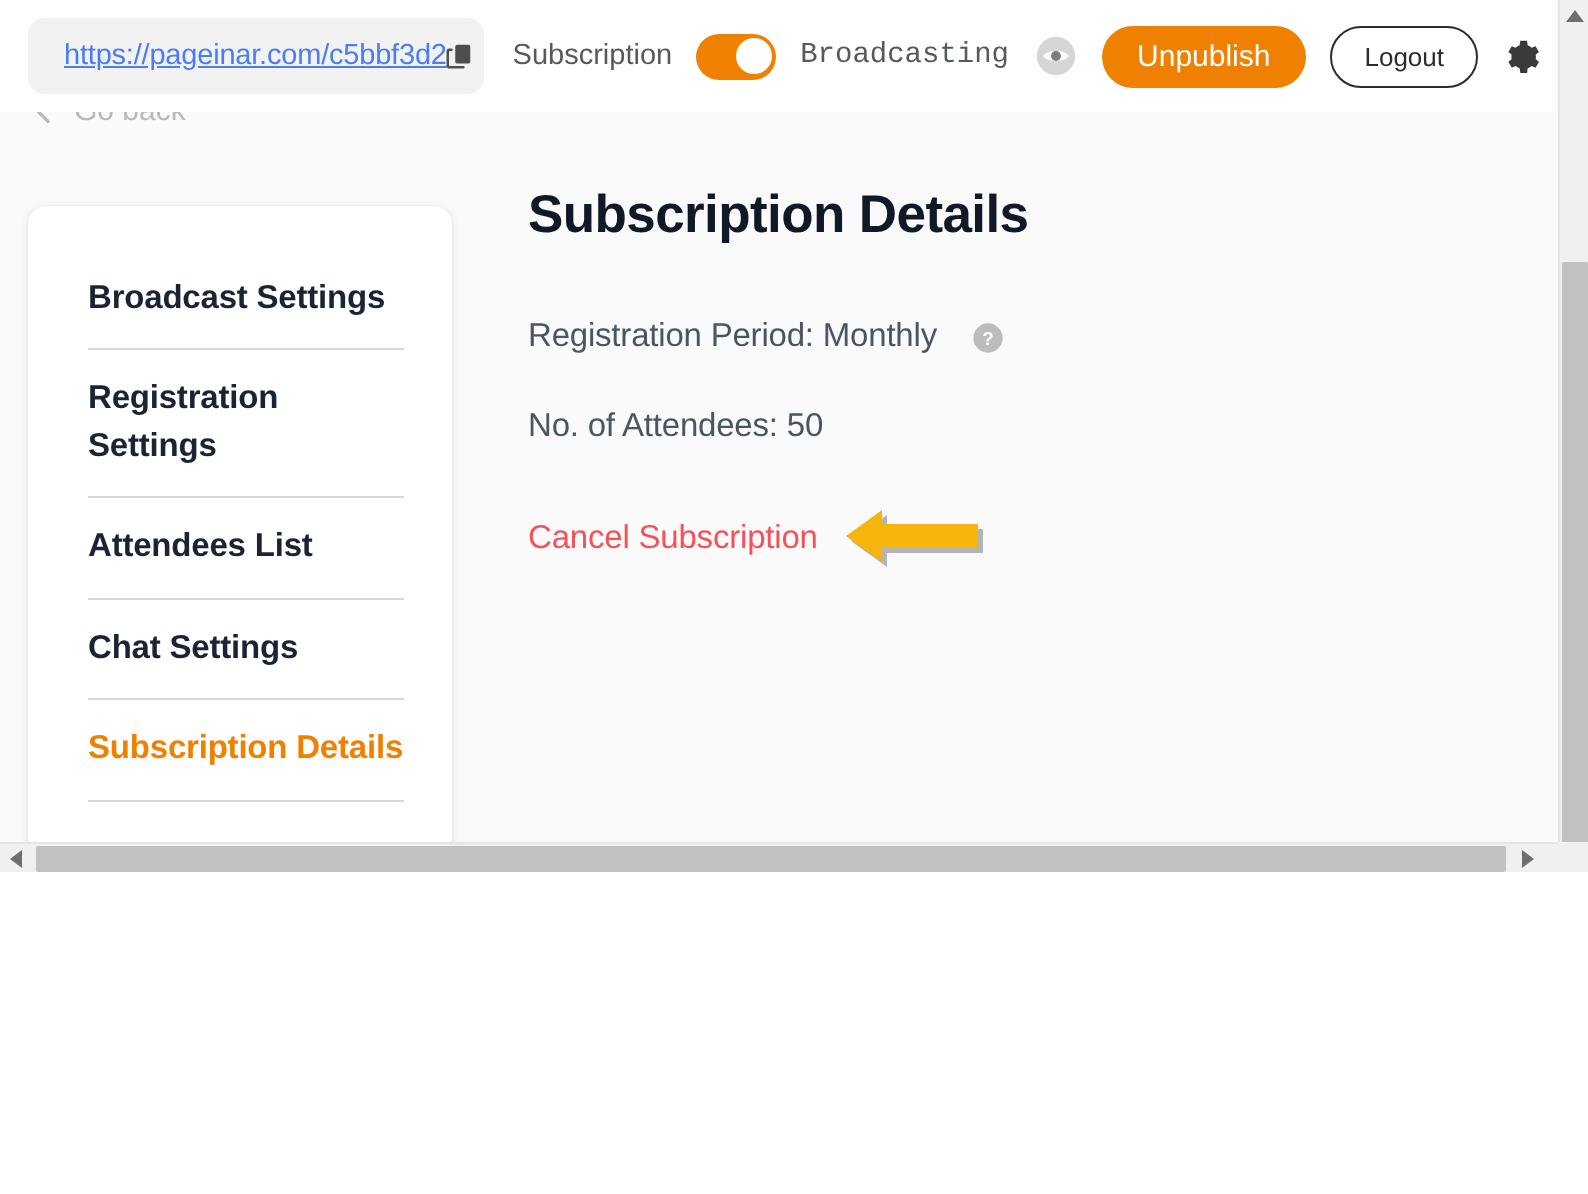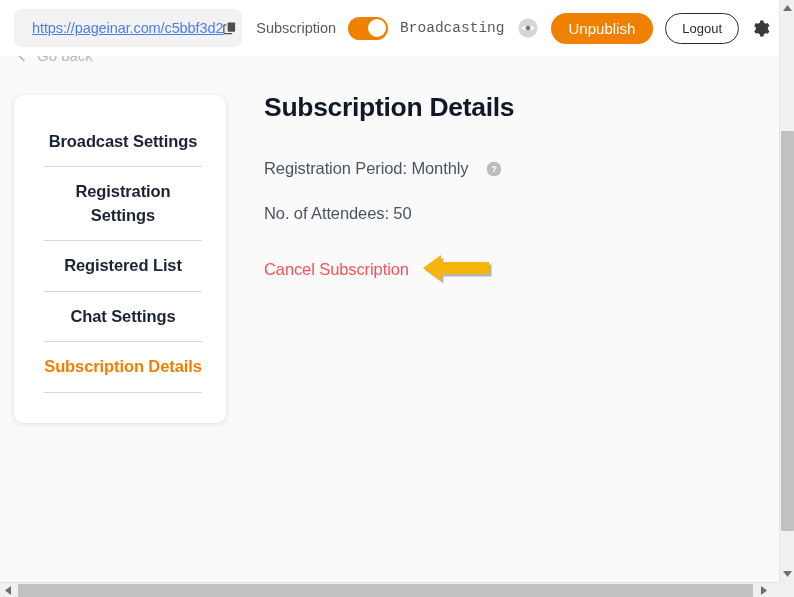--- a/index.html
+++ b/index.html
@@ -8,21 +8,21 @@
     width: 794px;
     height: 597px;
     overflow: hidden;
     font-family: "Liberation Sans", sans-serif;
     background: #ffffff;
   }
 
   #app {
     position: relative;
     width: 794px;
-    height: 597px;
+    height: 436px;
     background: #a16207;
     overflow: hidden;
   }
 
   
   #page {
     position: absolute;
     left: 0;
     top: 0;
     width: 779px;
@@ -169,27 +169,26 @@
     top: 56px;
     width: 779px;
     height: 526px;
     background: #fafafa;
   }
 
   
   .sidebar {
     position: absolute;
     left: 14px;
-    top: 39px;
+    top: 47px;
     width: 212px;
     background: #ffffff;
     border-radius: 9px;
     box-shadow: 0 1px 5px rgba(0,0,0,0.11), 0 0 1px rgba(0,0,0,0.06);
     padding: 22px 24px 30px 24px;
-    text-align: center;
   }
   .nav-item {
     font-size: 16.5px;
     font-weight: bold;
     color: #1b2334;
     line-height: 1.42;
     padding: 13px 0 13px 6px;
     cursor: pointer;
     letter-spacing: -0.1px;
   }
@@ -373,21 +372,21 @@
       </span>
     </div>
 
     <div class="content">
 
       <div class="sidebar">
         <div class="nav-item">Broadcast Settings</div>
         <div class="nav-sep"></div>
         <div class="nav-item">Registration Settings</div>
         <div class="nav-sep"></div>
-        <div class="nav-item">Registered List</div>
+        <div class="nav-item">Attendees List</div>
         <div class="nav-sep"></div>
         <div class="nav-item">Chat Settings</div>
         <div class="nav-sep"></div>
         <div class="nav-item active">Subscription Details</div>
         <div class="nav-sep"></div>
       </div>
 
       <div class="main">
 
         <div class="page-title">Subscription Details</div>

